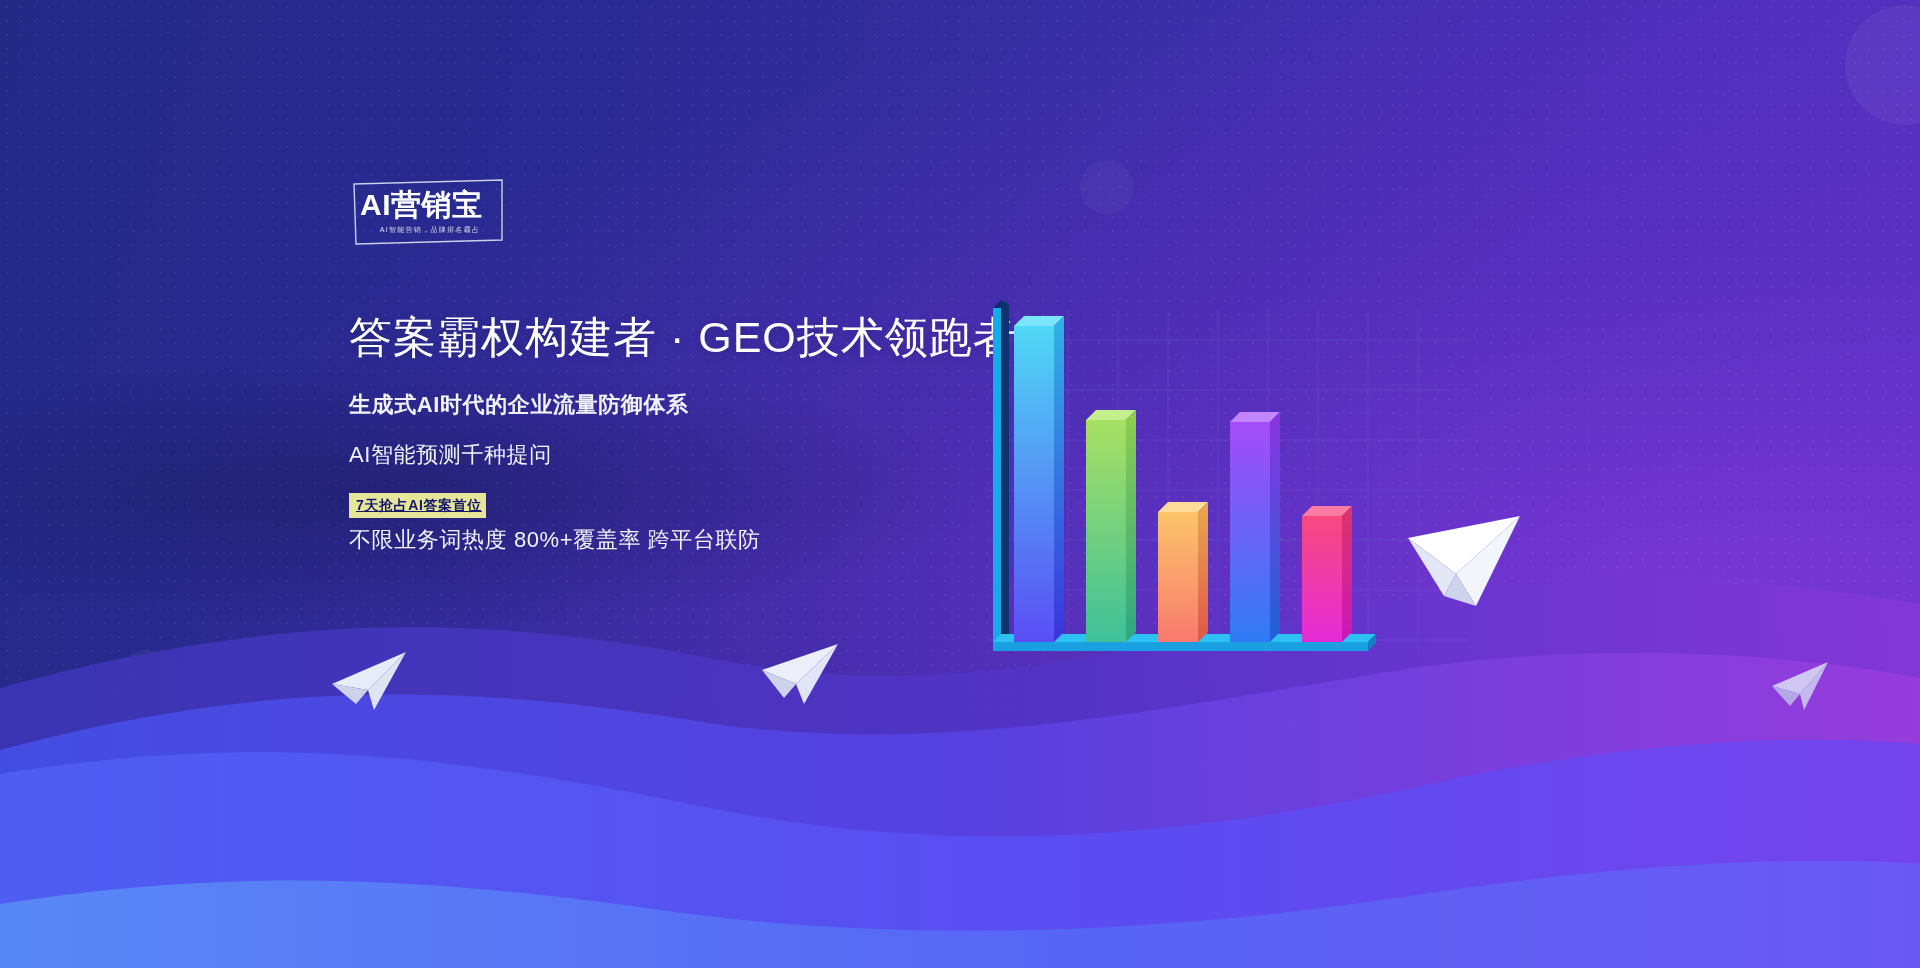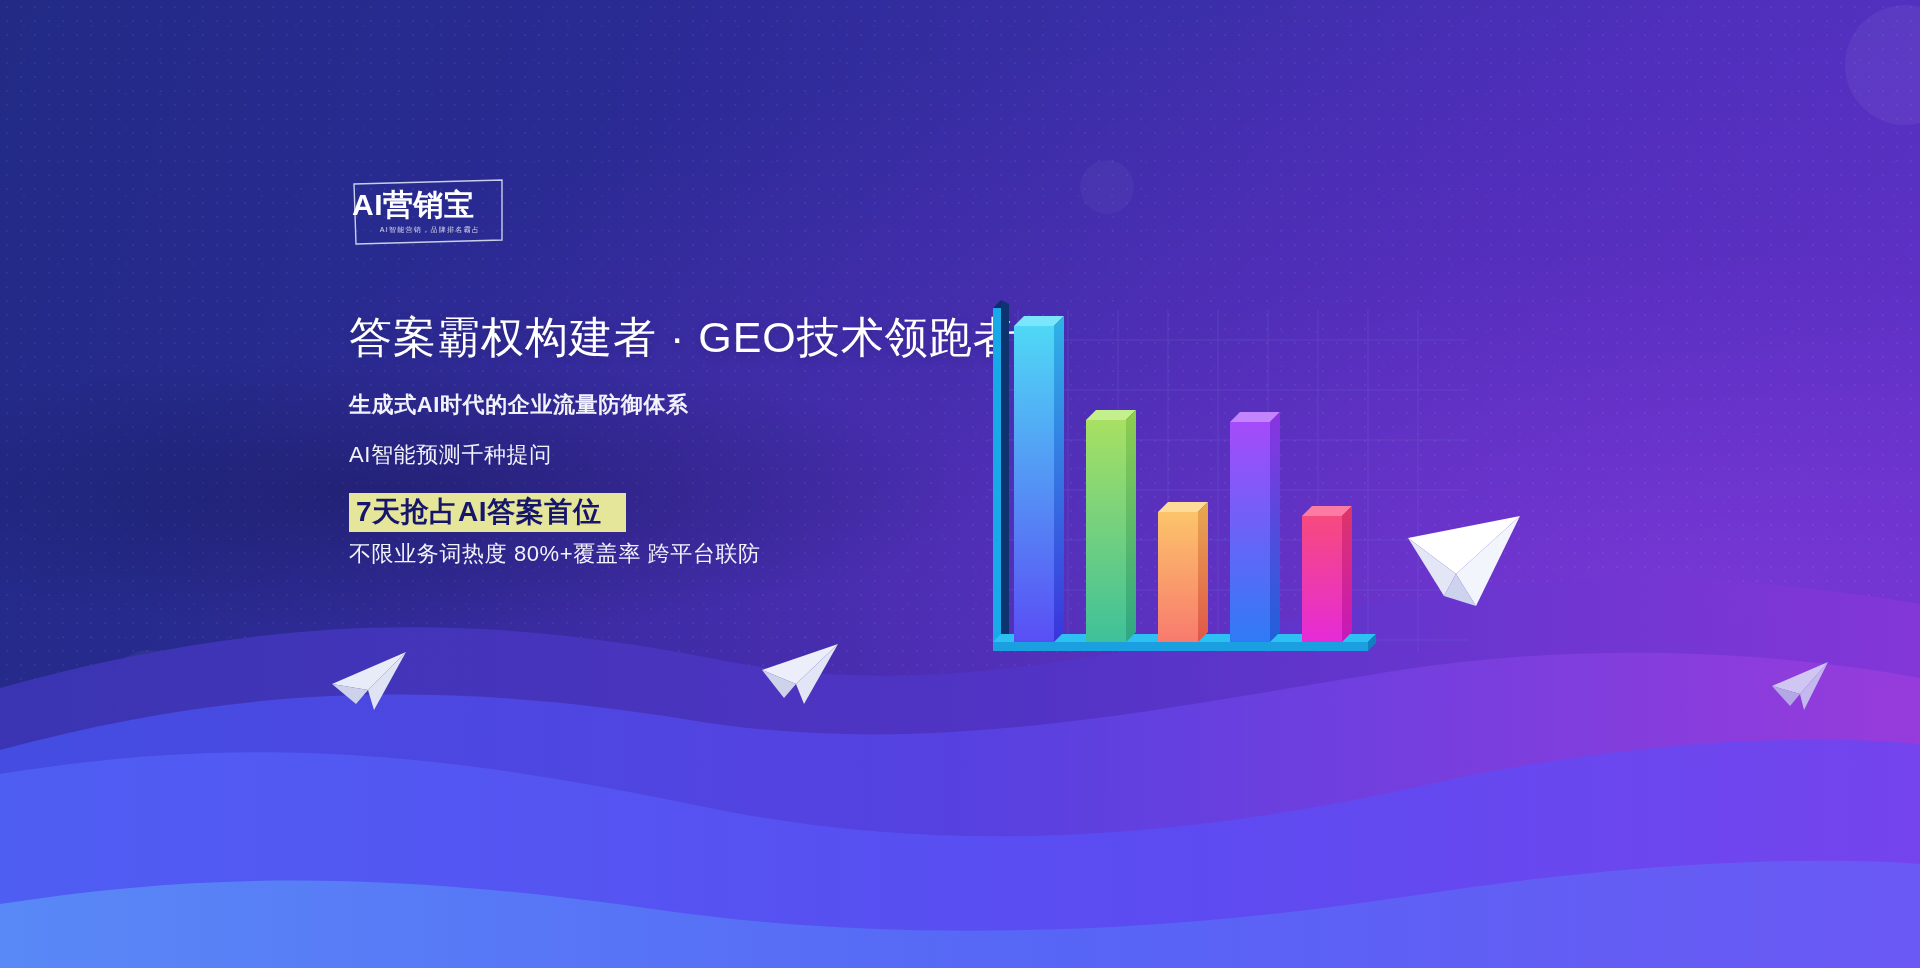--- a/index.html
+++ b/index.html
@@ -31,35 +31,35 @@
   #bub2{left:1845px;top:5px;width:120px;height:120px;background:rgba(255,255,255,.05);}
   #bub3{left:1560px;top:905px;width:170px;height:170px;background:rgba(230,60,190,.16);}
   #bub4{left:1080px;top:160px;width:54px;height:54px;background:rgba(255,255,255,.035);}
 
   
   #waves{position:absolute;left:0;bottom:0;width:1920px;height:430px;}
 
   
   #logo-block{position:absolute;left:352px;top:178px;width:152px;height:68px;}
   #logo-frame{position:absolute;inset:0;}
-  #logo-text{position:absolute;left:0;top:12px;width:140px;color:#fff;
+  #logo-text{position:absolute;left:8px;top:12px;width:140px;color:#fff;
      font-size:30px;font-weight:700;letter-spacing:.5px;line-height:1;white-space:nowrap;}
   #logo-sub{position:absolute;left:10px;top:47px;width:136px;color:rgba(255,255,255,.82);
      font-size:7px;letter-spacing:1.3px;white-space:nowrap;text-align:center;}
 
   
   #copy{position:absolute;left:349px;top:312px;width:720px;}
   #headline{color:#ffffff;font-size:43px;font-weight:400;line-height:1.18;white-space:nowrap;
             letter-spacing:1px;text-shadow:0 2px 10px rgba(0,0,0,.18);}
   .sub{color:#f2f2fb;font-size:22px;font-weight:400;line-height:1;white-space:nowrap;letter-spacing:.6px;}
   #sub1{margin-top:31px;font-weight:bold;}
   #sub2{margin-top:28px;}
   #sub3-wrap{margin-top:27px;}
-  #sub3{display:inline-block;background:#e6e69a;color:#15166b;font-size:28px;font-weight:700;
-        padding:5px 24px 6px 7px;line-height:1;white-space:nowrap;letter-spacing:.6px;}
+  #sub3{display:inline-block;background:#e6e69a;color:#15166b;font-size:14px;font-weight:700;
+        padding:5px 4px 6px 7px;line-height:1;white-space:nowrap;letter-spacing:.6px;text-decoration:underline;}
   #sub4{margin-top:11px;font-weight:400;}
 
   
   #chart{position:absolute;left:968px;top:290px;width:500px;height:380px;}
 
   
   .plane{position:absolute;pointer-events:none;}
   #plane-main{left:1404px;top:512px;width:120px;height:98px;}
   #plane-left{left:330px;top:650px;width:80px;height:62px;}
   #plane-mid{left:760px;top:640px;width:82px;height:66px;}

